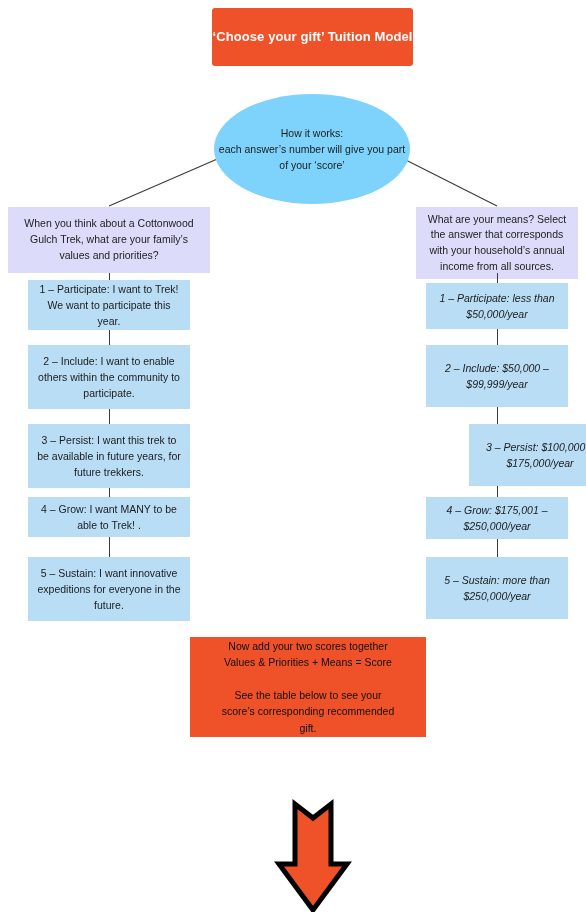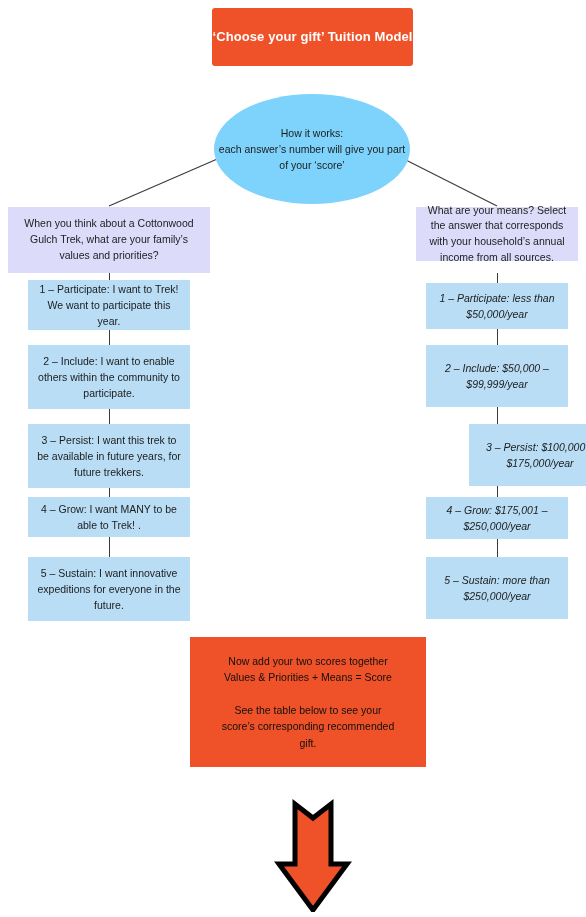--- a/index.html
+++ b/index.html
@@ -72,21 +72,21 @@
     left: 8px;
     top: 207px;
     width: 202px;
     height: 66px;
     justify-content: center;
   }
   #question-means {
     left: 416px;
     top: 207px;
     width: 162px;
-    height: 54px;
+    height: 72px;
   }
 
   
   .answer-box {
     background: #b8ddf5;
     color: #1c1c1c;
     font-size: 10.5px;
     line-height: 1.55;
     padding: 4px 7px;
   }
@@ -103,21 +103,21 @@
   #answer-right-2 { top: 345px; height: 62px; }
   #answer-right-3 { top: 424px; height: 62px; margin-left: 43px; }
   #answer-right-4 { top: 497px; height: 42px; }
   #answer-right-5 { top: 557px; height: 62px; }
 
   
   #summary-box {
     left: 190px;
     top: 637px;
     width: 236px;
-    height: 130px;
+    height: 100px;
     background: #ef5129;
     color: #101010;
     font-size: 10.5px;
     line-height: 1.55;
     padding: 6px 28px;
   }
 
   
   .vline {
     position: absolute;

